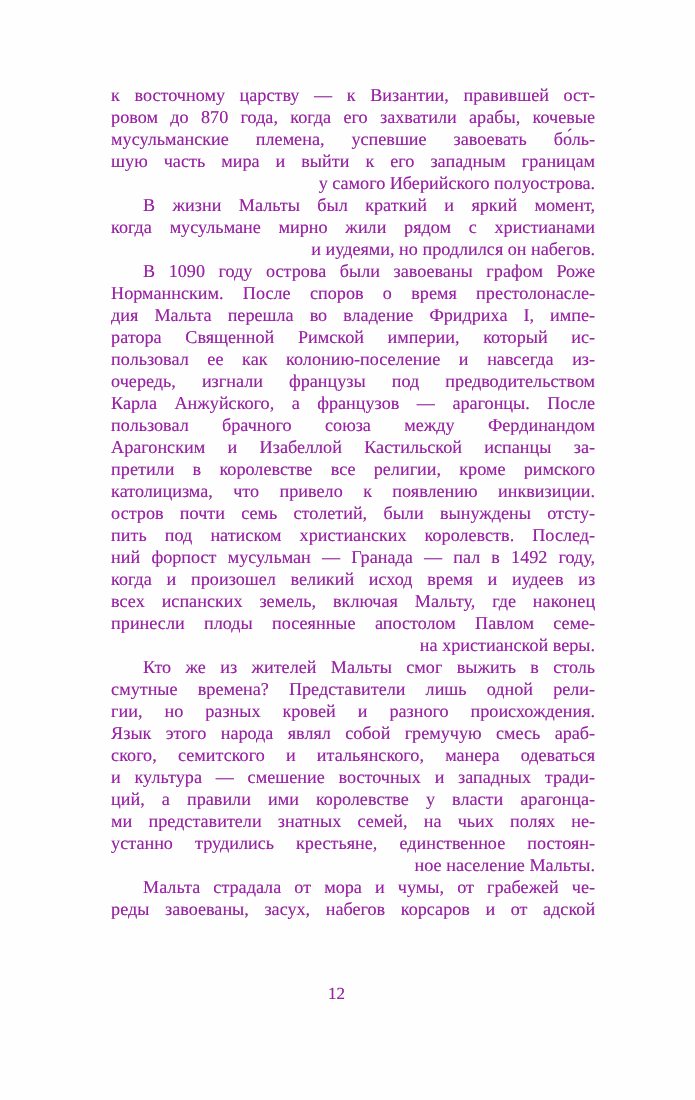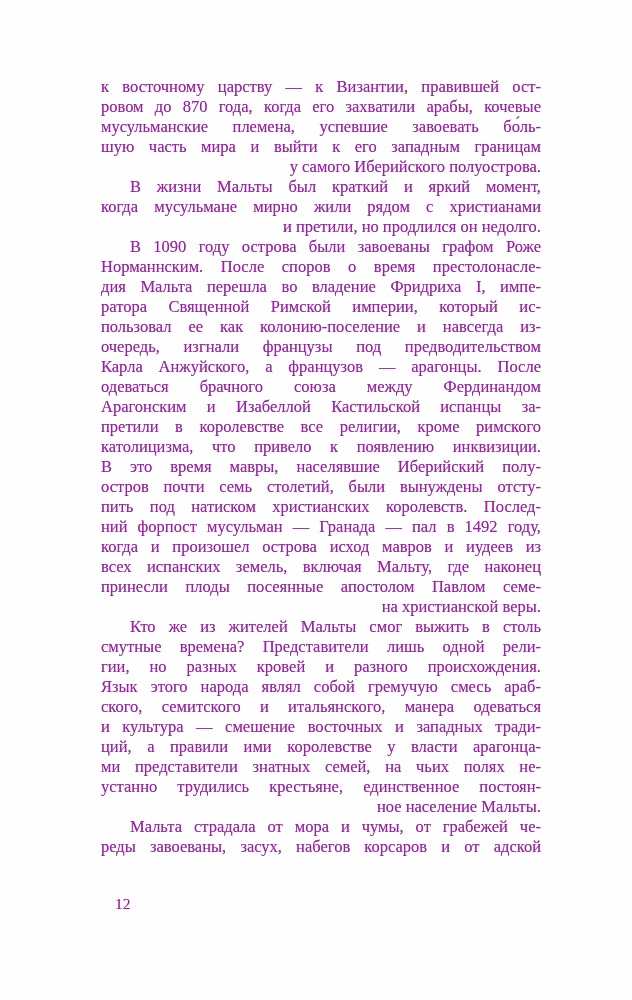--- a/index.html
+++ b/index.html
@@ -36,62 +36,62 @@
   }
   .line.j {
     text-align: justify;
     text-align-last: justify;
   }
   .line.ind {
     text-indent: 29px;
   }
   .page-number {
     position: absolute;
-    left: 115px;
+    left: 86px;
     top: 894px;
     width: 440px;
+    text-align: center;
     font-size: 15.5px;
     line-height: 20px;
     text-shadow: 0 0 0.5px rgba(40, 40, 40, 0.45);
   }
 </style>
 </head>
 <body>
 
 <div class="page">
   <div class="text-block">
       <div class="paragraph">
         <div class="line j">к восточному царству — к Византии, правившей ост-</div>
         <div class="line j">ровом до 870 года, когда его захватили арабы, кочевые</div>
         <div class="line j">мусульманские племена, успевшие завоевать бо́ль-</div>
         <div class="line j">шую часть мира и выйти к его западным границам</div>
         <div class="line">у самого Иберийского полуострова.</div>
       </div>
       <div class="paragraph">
         <div class="line j ind">В жизни Мальты был краткий и яркий момент,</div>
         <div class="line j">когда мусульмане мирно жили рядом с христианами</div>
-        <div class="line">и претили, но продлился он недолго.</div>
+        <div class="line">и иудеями, но продлился он набегов.</div>
       </div>
       <div class="paragraph">
         <div class="line j ind">В 1090 году острова были завоеваны графом Роже</div>
         <div class="line j">Норманнским. После споров о время престолонасле-</div>
         <div class="line j">дия Мальта перешла во владение Фридриха I, импе-</div>
         <div class="line j">ратора Священной Римской империи, который ис-</div>
         <div class="line j">пользовал ее как колонию-поселение и навсегда из-</div>
         <div class="line j">очередь, изгнали французы под предводительством</div>
         <div class="line j">Карла Анжуйского, а французов — арагонцы. После</div>
-        <div class="line j">одеваться брачного союза между Фердинандом</div>
+        <div class="line j">пользовал брачного союза между Фердинандом</div>
         <div class="line j">Арагонским и Изабеллой Кастильской испанцы за-</div>
         <div class="line j">претили в королевстве все религии, кроме римского</div>
         <div class="line j">католицизма, что привело к появлению инквизиции.</div>
-        <div class="line j">В это время мавры, населявшие Иберийский полу-</div>
         <div class="line j">остров почти семь столетий, были вынуждены отсту-</div>
         <div class="line j">пить под натиском христианских королевств. Послед-</div>
         <div class="line j">ний форпост мусульман — Гранада — пал в 1492 году,</div>
-        <div class="line j">когда и произошел острова исход мавров и иудеев из</div>
+        <div class="line j">когда и произошел великий исход время и иудеев из</div>
         <div class="line j">всех испанских земель, включая Мальту, где наконец</div>
         <div class="line j">принесли плоды посеянные апостолом Павлом семе-</div>
         <div class="line">на христианской веры.</div>
       </div>
       <div class="paragraph">
         <div class="line j ind">Кто же из жителей Мальты смог выжить в столь</div>
         <div class="line j">смутные времена? Представители лишь одной рели-</div>
         <div class="line j">гии, но разных кровей и разного происхождения.</div>
         <div class="line j">Язык этого народа являл собой гремучую смесь араб-</div>
         <div class="line j">ского, семитского и итальянского, манера одеваться</div>

